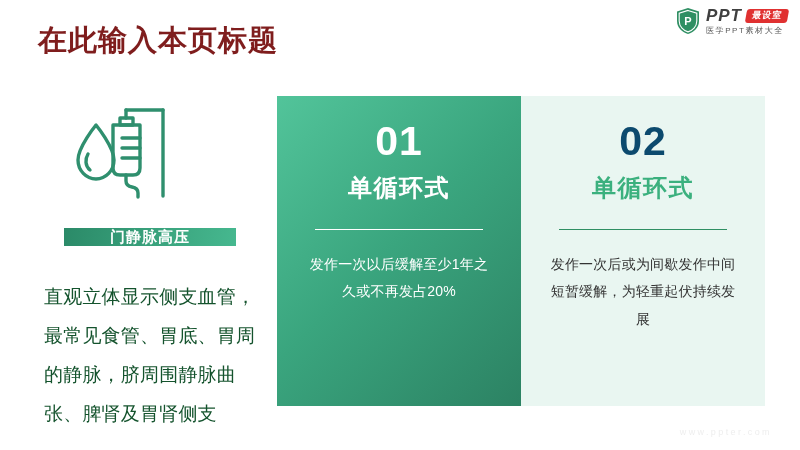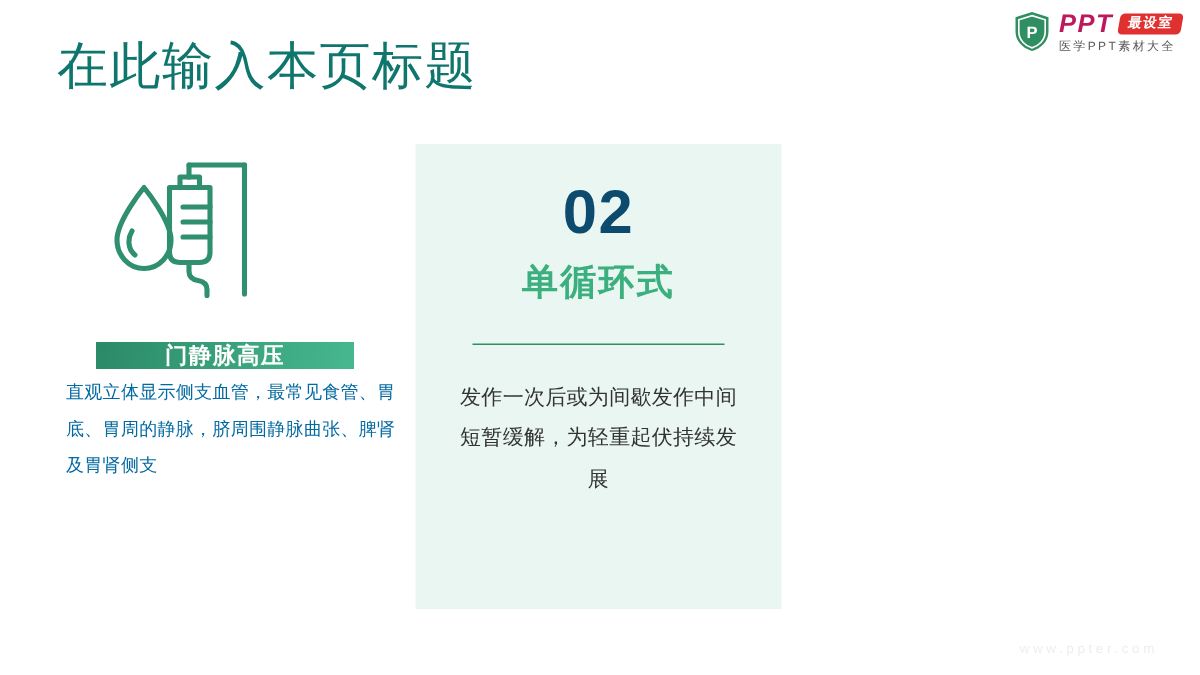--- a/index.html
+++ b/index.html
@@ -19,23 +19,23 @@
     width: 800px;
     height: 450px;
     background: #ffffff;
   }
 
   
   .page-title {
     position: absolute;
     left: 38px;
     top: 21px;
-    font-size: 34px;
-    font-weight: normal;
-    color: #0f766e;
+    font-size: 29px;
+    font-weight: bold;
+    color: #7f1d1d;
     letter-spacing: 1px;
     white-space: nowrap;
   }
 
   
   .logo {
     position: absolute;
     right: 12px;
     top: 7px;
     display: flex;
@@ -54,21 +54,21 @@
     line-height: 1;
   }
   .logo-row1 {
     display: flex;
     align-items: center;
     gap: 4px;
   }
   .logo-ppt {
     font-size: 17px;
     font-weight: bold;
-    color: #be185d;
+    color: #404040;
     font-style: italic;
     letter-spacing: 1px;
   }
   .logo-badge {
     background: #e03131;
     color: #ffffff;
     font-size: 9px;
     font-weight: bold;
     padding: 2px 6px 2px 6px;
     border-radius: 3px;
@@ -104,23 +104,23 @@
     justify-content: center;
     background: linear-gradient(100deg, #2b8a68 0%, #46b88f 100%);
     color: #ffffff;
     font-size: 15px;
     font-weight: bold;
     letter-spacing: 1px;
     margin-left: 20px;
     margin-top: 24px;
   }
   .left-body {
-    margin-top: 3px;
-    font-size: 12px;
-    color: #0369a1;
+    margin-top: 32px;
+    font-size: 19px;
+    color: #14532d;
     line-height: 2.05;
     letter-spacing: 0.2px;
     width: 225px;
   }
 
   
   .cards {
     position: absolute;
     left: 277px;
     top: 96px;
@@ -237,20 +237,26 @@
       </svg>
     </span>
 
     <div class="tag-badge">门静脉高压</div>
 
     <div class="left-body">直观立体显示侧支血管，最常见食管、胃底、胃周的静脉，脐周围静脉曲张、脾肾及胃肾侧支</div>
   </div>
 
   <div class="cards">
 
+    <div class="card card-1">
+      <div class="card-num">01</div>
+      <div class="card-heading">单循环式</div>
+      <div class="card-divider"></div>
+      <div class="card-body">发作一次以后缓解至少1年之久或不再发占20%</div>
+    </div>
 
     <div class="card card-2">
       <div class="card-num">02</div>
       <div class="card-heading">单循环式</div>
       <div class="card-divider"></div>
       <div class="card-body">发作一次后或为间歇发作中间短暂缓解，为轻重起伏持续发展</div>
     </div>
 
   </div>
 

